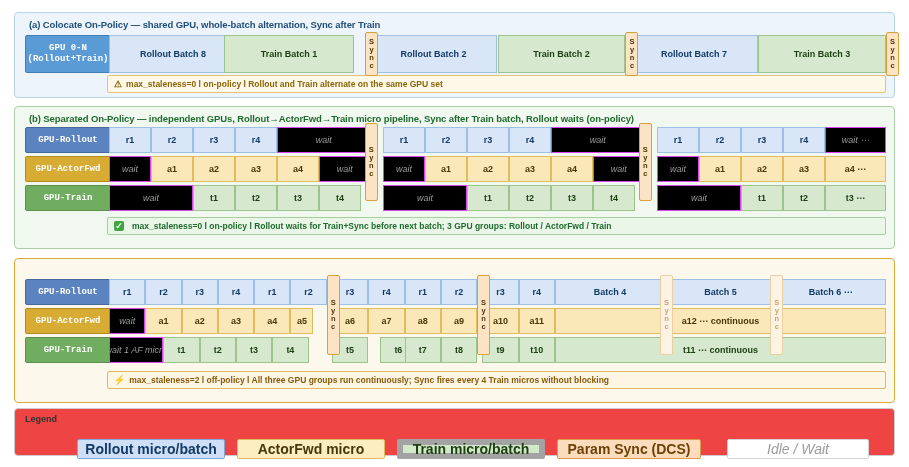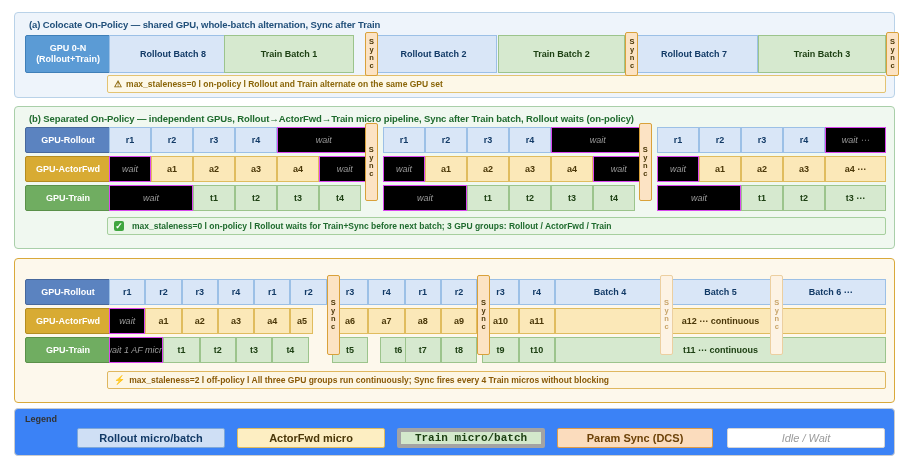--- a/index.html
+++ b/index.html
@@ -31,21 +31,21 @@
     background: #f0f8f0;
     border: 1px solid #a9cfa9;
   }
   .panel-c {
     left: 14px; top: 258px; width: 881px; height: 145px;
     background: #fdf8ec;
     border: 1px solid #d9a93a;
   }
   .panel-legend {
     left: 14px; top: 408px; width: 881px; height: 48px;
-    background: #3b82f6;
+    background: #ef4444;
     border: 1px solid #cccccc;
   }
 
   .panel-title {
     position: absolute;
     left: 14px;
     top: 6px;
     font-size: 9.5px;
     font-weight: bold;
     white-space: nowrap;
@@ -67,20 +67,21 @@
     border-radius: 2px;
     color: #ffffff;
     font-size: 9px;
     font-weight: bold;
     display: flex;
     flex-direction: column;
     align-items: center;
     justify-content: center;
     line-height: 11px;
     text-align: center;
+    font-family: Liberation Mono, monospace;
   }
   .lbl-colocate { background: #5b9bd5; border: 1px solid #3f7fb8; }
   .lbl-rollout  { background: #5b83c0; border: 1px solid #47689c; }
   .lbl-actorfwd { background: #d8ab33; border: 1px solid #b38c21; }
   .lbl-train    { background: #70ad61; border: 1px solid #5a9049; }
 
   .track {
     position: absolute;
     left: 84px; top: 0; right: 0; height: 100%;
   }
@@ -150,32 +151,32 @@
   }
 
   
   .legend-title {
     position: absolute;
     left: 10px; top: 5px;
     font-size: 9px; font-weight: bold; color: #333333;
   }
   .legend-item {
     position: absolute;
-    top: 19px;
+    top: 30px;
     height: 20px;
     border-radius: 2px;
     display: flex;
     align-items: center;
     justify-content: center;
-    font-size: 11px;
+    font-size: 14px;
     font-weight: bold;
   }
   .lg-rollout { background: #cfdff5; border: 1px solid #7fa8d8; color: #123a66; }
   .lg-actorfwd { background: #fdeec2; border: 1px solid #e0bc5e; color: #4a3708; }
-  .lg-train { background: #d3e8cb; border: 4px solid #a3a3a3; color: #1d4013; font-family: Liberation Mono, monospace; }
+  .lg-train { background: #d3e8cb; border: 6px solid #a3a3a3; color: #1d4013; }
   .lg-sync { background: #fbdcbd; border: 1px solid #dc9b4a; color: #6d4208; }
   .lg-idle { background: #ffffff; border: 1px solid #d5d5d5; color: #9b9b9b;
              font-style: italic; font-weight: normal; }
 </style>
 </head>
 <body>
 
 <div id="page">
 
   <div class="panel panel-a">
@@ -394,18 +395,18 @@
       <span>max_staleness=2 l  off-policy  l  All three GPU groups run continuously; Sync fires every 4 Train micros without blocking</span>
     </div>
   </div>
 
   <div class="panel panel-legend">
     <div class="legend-title">Legend</div>
     <div id="legend-items">
         <div class="legend-item lg-rollout" style="left: 62px; width: 148px;">Rollout micro/batch</div>
         <div class="legend-item lg-actorfwd" style="left: 222px; width: 148px;">ActorFwd micro</div>
         <div class="legend-item lg-train" style="left: 382px; width: 148px;">Train micro/batch</div>
-        <div class="legend-item lg-sync" style="left: 542px; width: 156px;">Param Sync (DCS)</div>
-        <div class="legend-item lg-idle" style="left: 712px; width: 158px;">Idle / Wait</div>
+        <div class="legend-item lg-sync" style="left: 542px; width: 144px;">Param Sync (DCS)</div>
+        <div class="legend-item lg-idle" style="left: 712px; width: 142px;">Idle / Wait</div>
       </div>
   </div>
 
 </div>
 
 </body></html>

